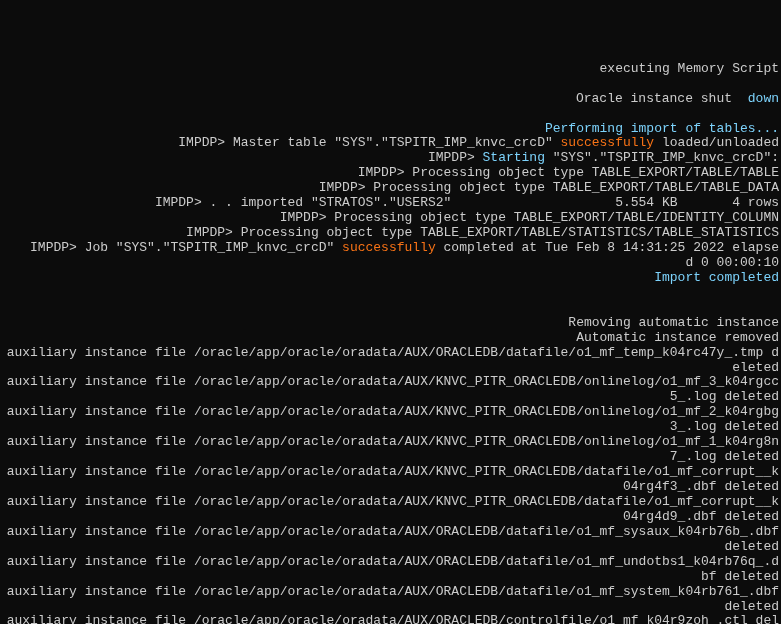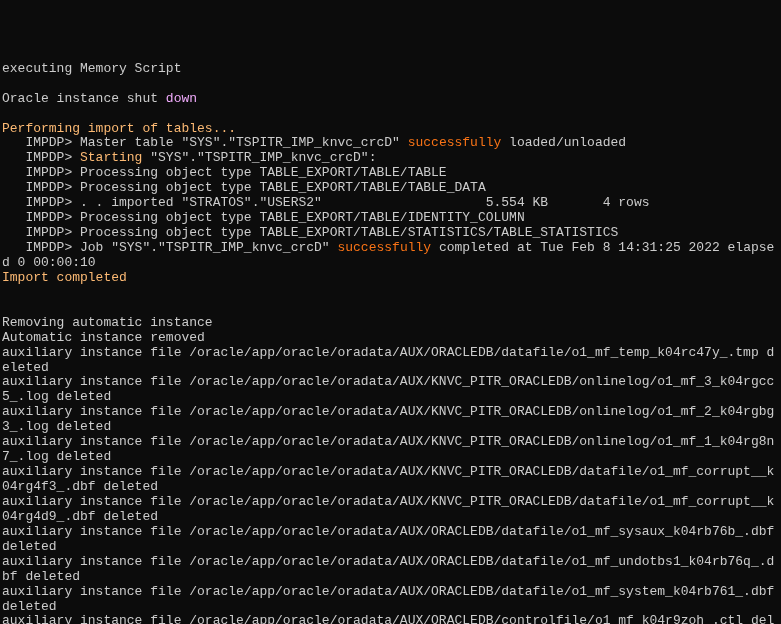--- a/index.html
+++ b/index.html
@@ -15,26 +15,28 @@
       line-height: 1.15;
       padding: 2px;
       width: 781px;
       height: 624px;
       overflow: hidden;
       white-space: pre-wrap;
       word-break: break-all;
     }
     .line {
       display: block;
+      text-align: right;
     }
     .cyan {
-      color: #fdba74;
+      color: #7dd3fc;
     }
     .orange {
-      color: #f0abfc;
+      color: #7dd3fc;
+      margin-left: 8px;
     }
     .green {
       color: #f97316;
     }
   </style>
 </head>
 <body>
 
 
 

